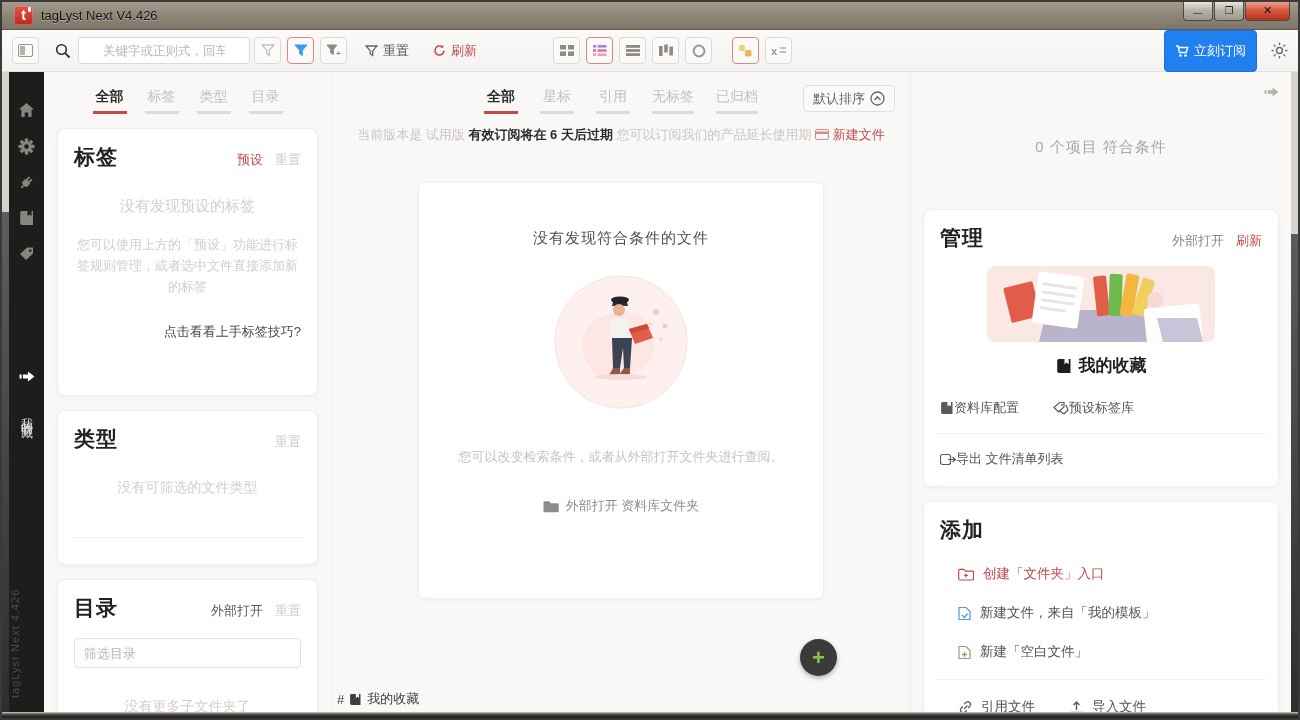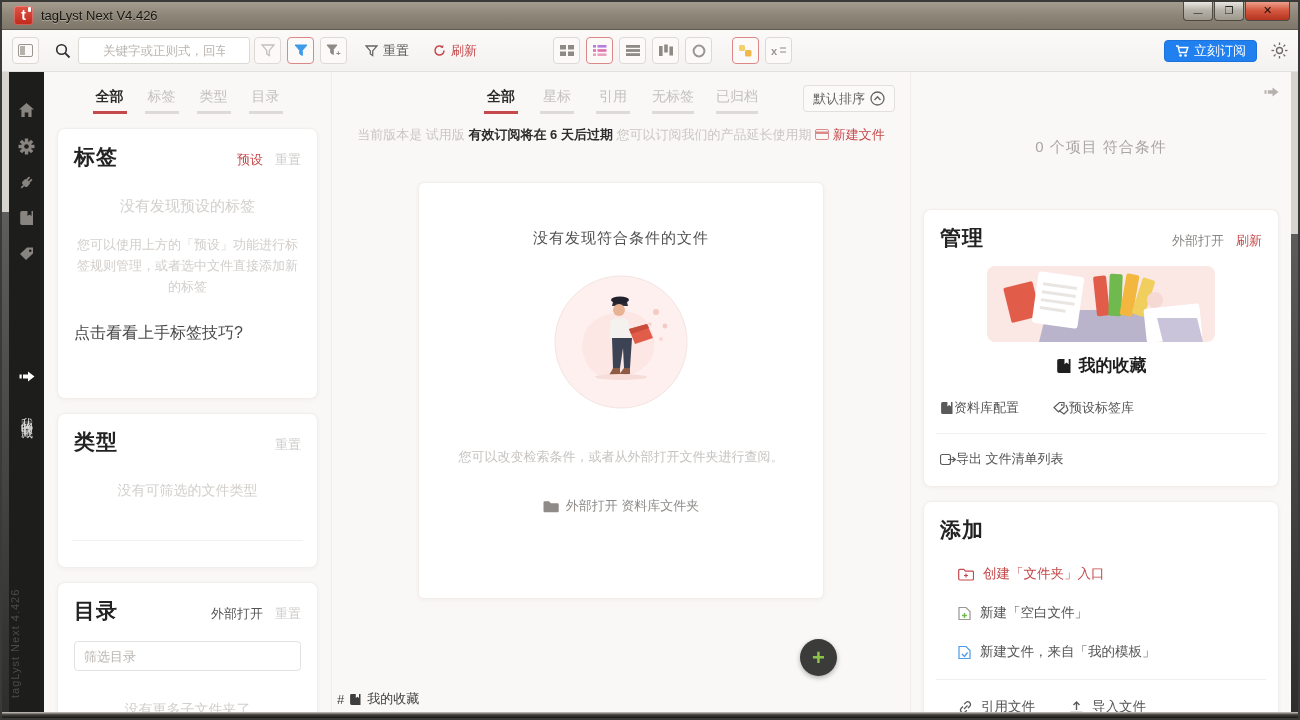--- a/index.html
+++ b/index.html
@@ -35,21 +35,21 @@
   .tbtn { height:27px; min-width:27px; border:1px solid #ddd9d5; border-radius:4px;
     background:#fbfaf9; display:flex; align-items:center; justify-content:center; margin-right:6px; }
   .tbtn.active { border-color:#d88; }
   .search-wrap { display:flex; align-items:center; margin:0 4px 0 10px; }
   .search-input { width:172px; height:27px; border:1px solid #ddd9d5; border-radius:3px;
     padding:0 24px; font-size:12.5px; color:#444; background:#fff; }
   .search-input::placeholder { color:#b9b5b1; }
   .tool-label { font-size:13px; color:#555; display:flex; align-items:center; gap:5px; margin:0 12px; }
   .tool-label.red { color:#c5484a; }
   .spacer { flex:1; }
-  .subscribe-btn { height:22px; background:#2080f0; border:1px solid #1a72da; border-radius:4px;
+  .subscribe-btn { height:42px; background:#2080f0; border:1px solid #1a72da; border-radius:4px;
     color:#fff; font-size:13px; display:flex; align-items:center; gap:5px; padding:8px 10px; margin-right:14px; }
   .viewgroup { display:flex; align-items:center; margin-left:64px; }
   .gap-sm { width:14px; }
 
   
   .main { position:absolute; left:0; top:70px; right:0; bottom:6px; overflow:hidden; }
   .scrollstrip { position:absolute; top:0; bottom:0; width:7px; background:linear-gradient(#6b6b6b,#2e2e2e); }
   .scrollstrip .thumb { position:absolute; left:0; width:7px; background:#d7d4d0; }
   .strip-left { left:0; } .strip-right { right:0; }
 
@@ -70,21 +70,21 @@
   .ptab.active { color:#2b2b2b; font-weight:bold; border-bottom-color:#c5484a; }
 
   .card { background:#fff; border:1px solid #f1eeec; border-radius:8px;
     box-shadow:0 1px 4px rgba(60,40,30,.05); margin-top:14px; padding:14px 16px; }
   .card-head { display:flex; align-items:baseline; }
   .card-title { font-size:21px; font-weight:bold; color:#222; letter-spacing:1px; }
   .card-links { margin-left:auto; display:flex; gap:12px; font-size:13px; }
   .link-red { color:#c5484a; } .link-gray { color:#cfccc9; } .link-dark { color:#555; }
   .empty-big { text-align:center; color:#d2cfcc; font-size:15px; margin-top:26px; }
   .empty-hint { text-align:center; color:#d2cfcc; font-size:13px; line-height:21px; margin-top:18px; }
-  .tips-link { text-align:left; color:#4a4a4a; font-size:16px; margin:26px 0 40px; }
+  .tips-link { text-align:right; color:#4a4a4a; font-size:13px; margin:26px 0 40px; }
   .type-empty { text-align:center; color:#d2cfcc; font-size:14px; margin:26px 0 40px; }
   .hr { border-top:1px solid #f2efec; margin:0 -2px; }
   .dir-input { width:100%; height:30px; border:1px solid #e4e1de; border-radius:4px;
     padding:0 9px; font-size:13px; color:#555; margin-top:16px; background:#fff; }
   .dir-input::placeholder { color:#b9b5b1; }
   .dir-empty { text-align:center; color:#d2cfcc; font-size:14px; margin:30px 0 40px; }
 
   
   .center-panel { position:absolute; left:331px; top:0; width:576px; bottom:0; background:#faf8f7; }
   .center-tabs { display:flex; justify-content:center; gap:22px; padding-top:16px; position:relative; }
@@ -519,31 +519,31 @@
         <div class="card-title">添加</div>
         <div class="add-item red">
           <svg width="16" height="13">
               <path d="M0.7 2.6 A1.2 1.2 0 0 1 1.9 1.4 H5.8 L7.4 3.1 H14.3 A1.2 1.2 0 0 1 15.5 4.3 V10.8 A1.2 1.2 0 0 1 14.3 12 H1.9 A1.2 1.2 0 0 1 0.7 10.8 Z" fill="none" stroke="#c5484a" stroke-width="1.2"></path>
               <path d="M8 5.5 V9.5 M6 7.5 H10" stroke="#c5484a" stroke-width="1.2"></path>
             </svg>
           <span>创建「文件夹」入口</span>
         </div>
         <div class="add-item">
           <svg width="13" height="15">
+              <path d="M1 1.5 H8 L12 5.5 V13.5 H1 Z" fill="none" stroke="#4d9be8" stroke-width="1.2"></path>
+              <path d="M4 9 L6.5 11.5 L9.5 7.5" fill="none" stroke="#4d9be8" stroke-width="1.3"></path>
+            </svg>
+          <span>新建文件，来自「我的模板」</span>
+        </div>
+        <div class="add-item">
+          <svg width="13" height="15">
               <path d="M1 1.5 H8 L12 5.5 V13.5 H1 Z" fill="none" stroke="#9a9692" stroke-width="1.2"></path>
               <path d="M6.5 7 V12 M4 9.5 H9" stroke="#6fb94e" stroke-width="1.4"></path>
             </svg>
           <span>新建「空白文件」</span>
-        </div>
-        <div class="add-item">
-          <svg width="13" height="15">
-              <path d="M1 1.5 H8 L12 5.5 V13.5 H1 Z" fill="none" stroke="#4d9be8" stroke-width="1.2"></path>
-              <path d="M4 9 L6.5 11.5 L9.5 7.5" fill="none" stroke="#4d9be8" stroke-width="1.3"></path>
-            </svg>
-          <span>新建文件，来自「我的模板」</span>
         </div>
         <div class="add-hr"></div>
         <div class="add-pair">
           <div class="mc-item">
             <svg width="15" height="15">
                 <path d="M6 9 L9.5 5.5" stroke="#5a5a5a" stroke-width="1.3"></path>
                 <path d="M5 6.5 L3.2 8.3 A2.7 2.7 0 0 0 7 12.1 L8.8 10.3" fill="none" stroke="#5a5a5a" stroke-width="1.3"></path>
                 <path d="M10 8 L11.8 6.2 A2.7 2.7 0 0 0 8 2.4 L6.2 4.2" fill="none" stroke="#5a5a5a" stroke-width="1.3"></path>
               </svg>
             <span>引用文件</span>

